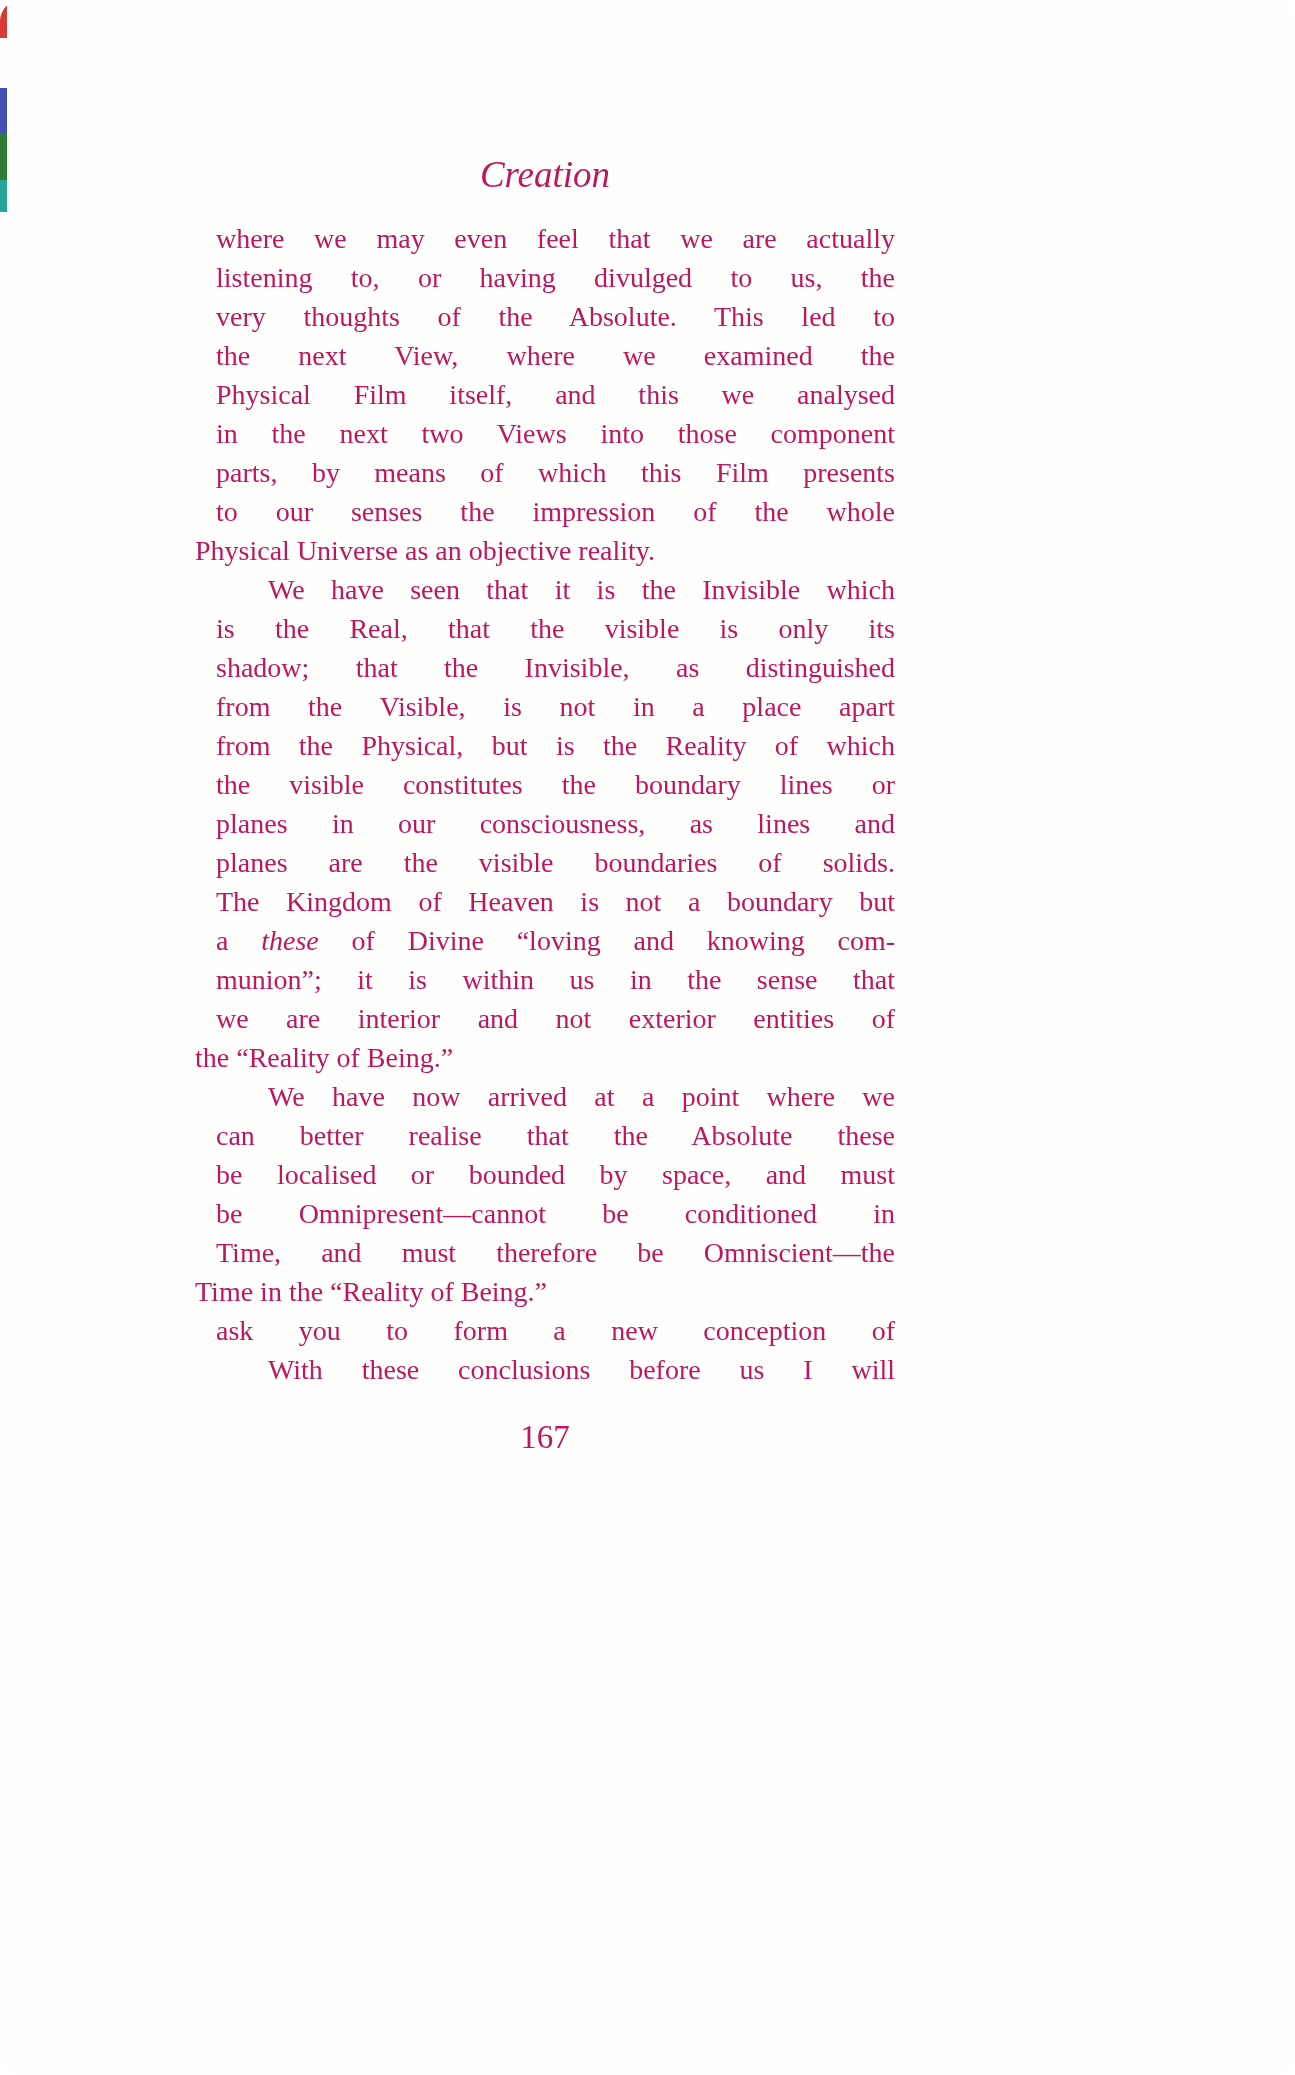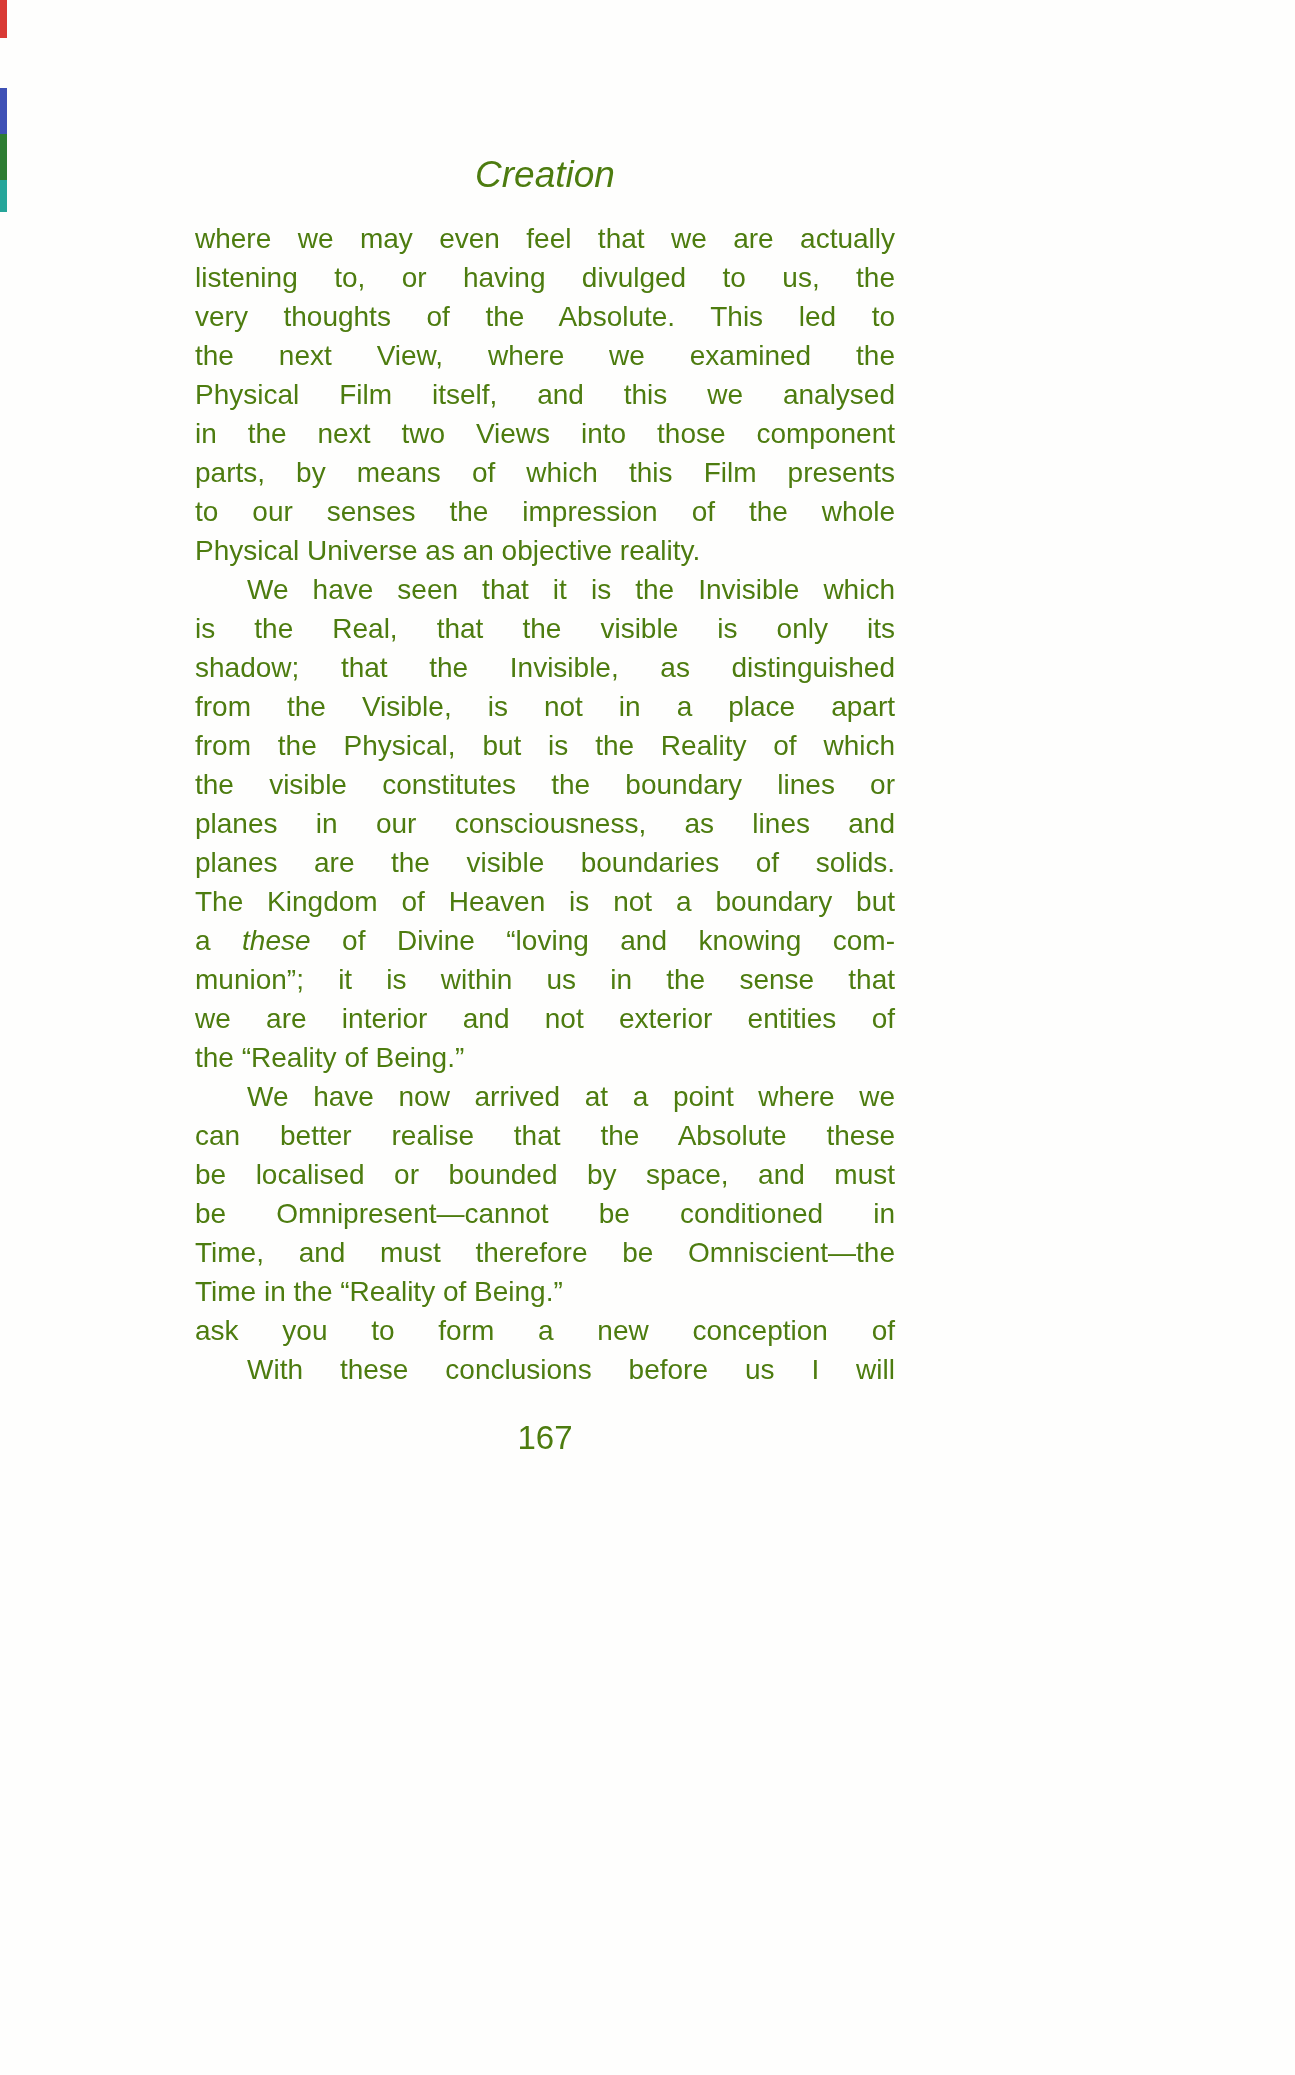--- a/index.html
+++ b/index.html
@@ -6,23 +6,24 @@
     margin: 0;
     padding: 0;
     background: #ffffff;
   }
   .page {
     position: relative;
     width: 1295px;
     height: 2075px;
     background: #fefefdff;
     background-color: #fefefd;
-    font-family: Liberation Sans, sans-serif;
-    color: #4d7c0f;
+    font-family: Liberation Serif, serif;
+    color: #be185d;
     overflow: hidden;
+    border-radius: 21px;
   }
   .edge-strip {
     position: absolute;
     left: 0;
     top: 0;
     width: 7px;
     height: 100%;
   }
   .edge-seg {
     position: absolute;
@@ -48,20 +49,21 @@
     width: 700px;
     font-size: 28px;
   }
   .line {
     height: 39px;
     line-height: 39px;
   }
   .line.justify {
     text-align: justify;
     text-align-last: justify;
+    margin-left: 21px;
   }
   .line.indent {
     text-indent: 52px;
   }
   .it {
     font-style: italic;
   }
   .page-number {
     position: absolute;
     top: 1418px;

